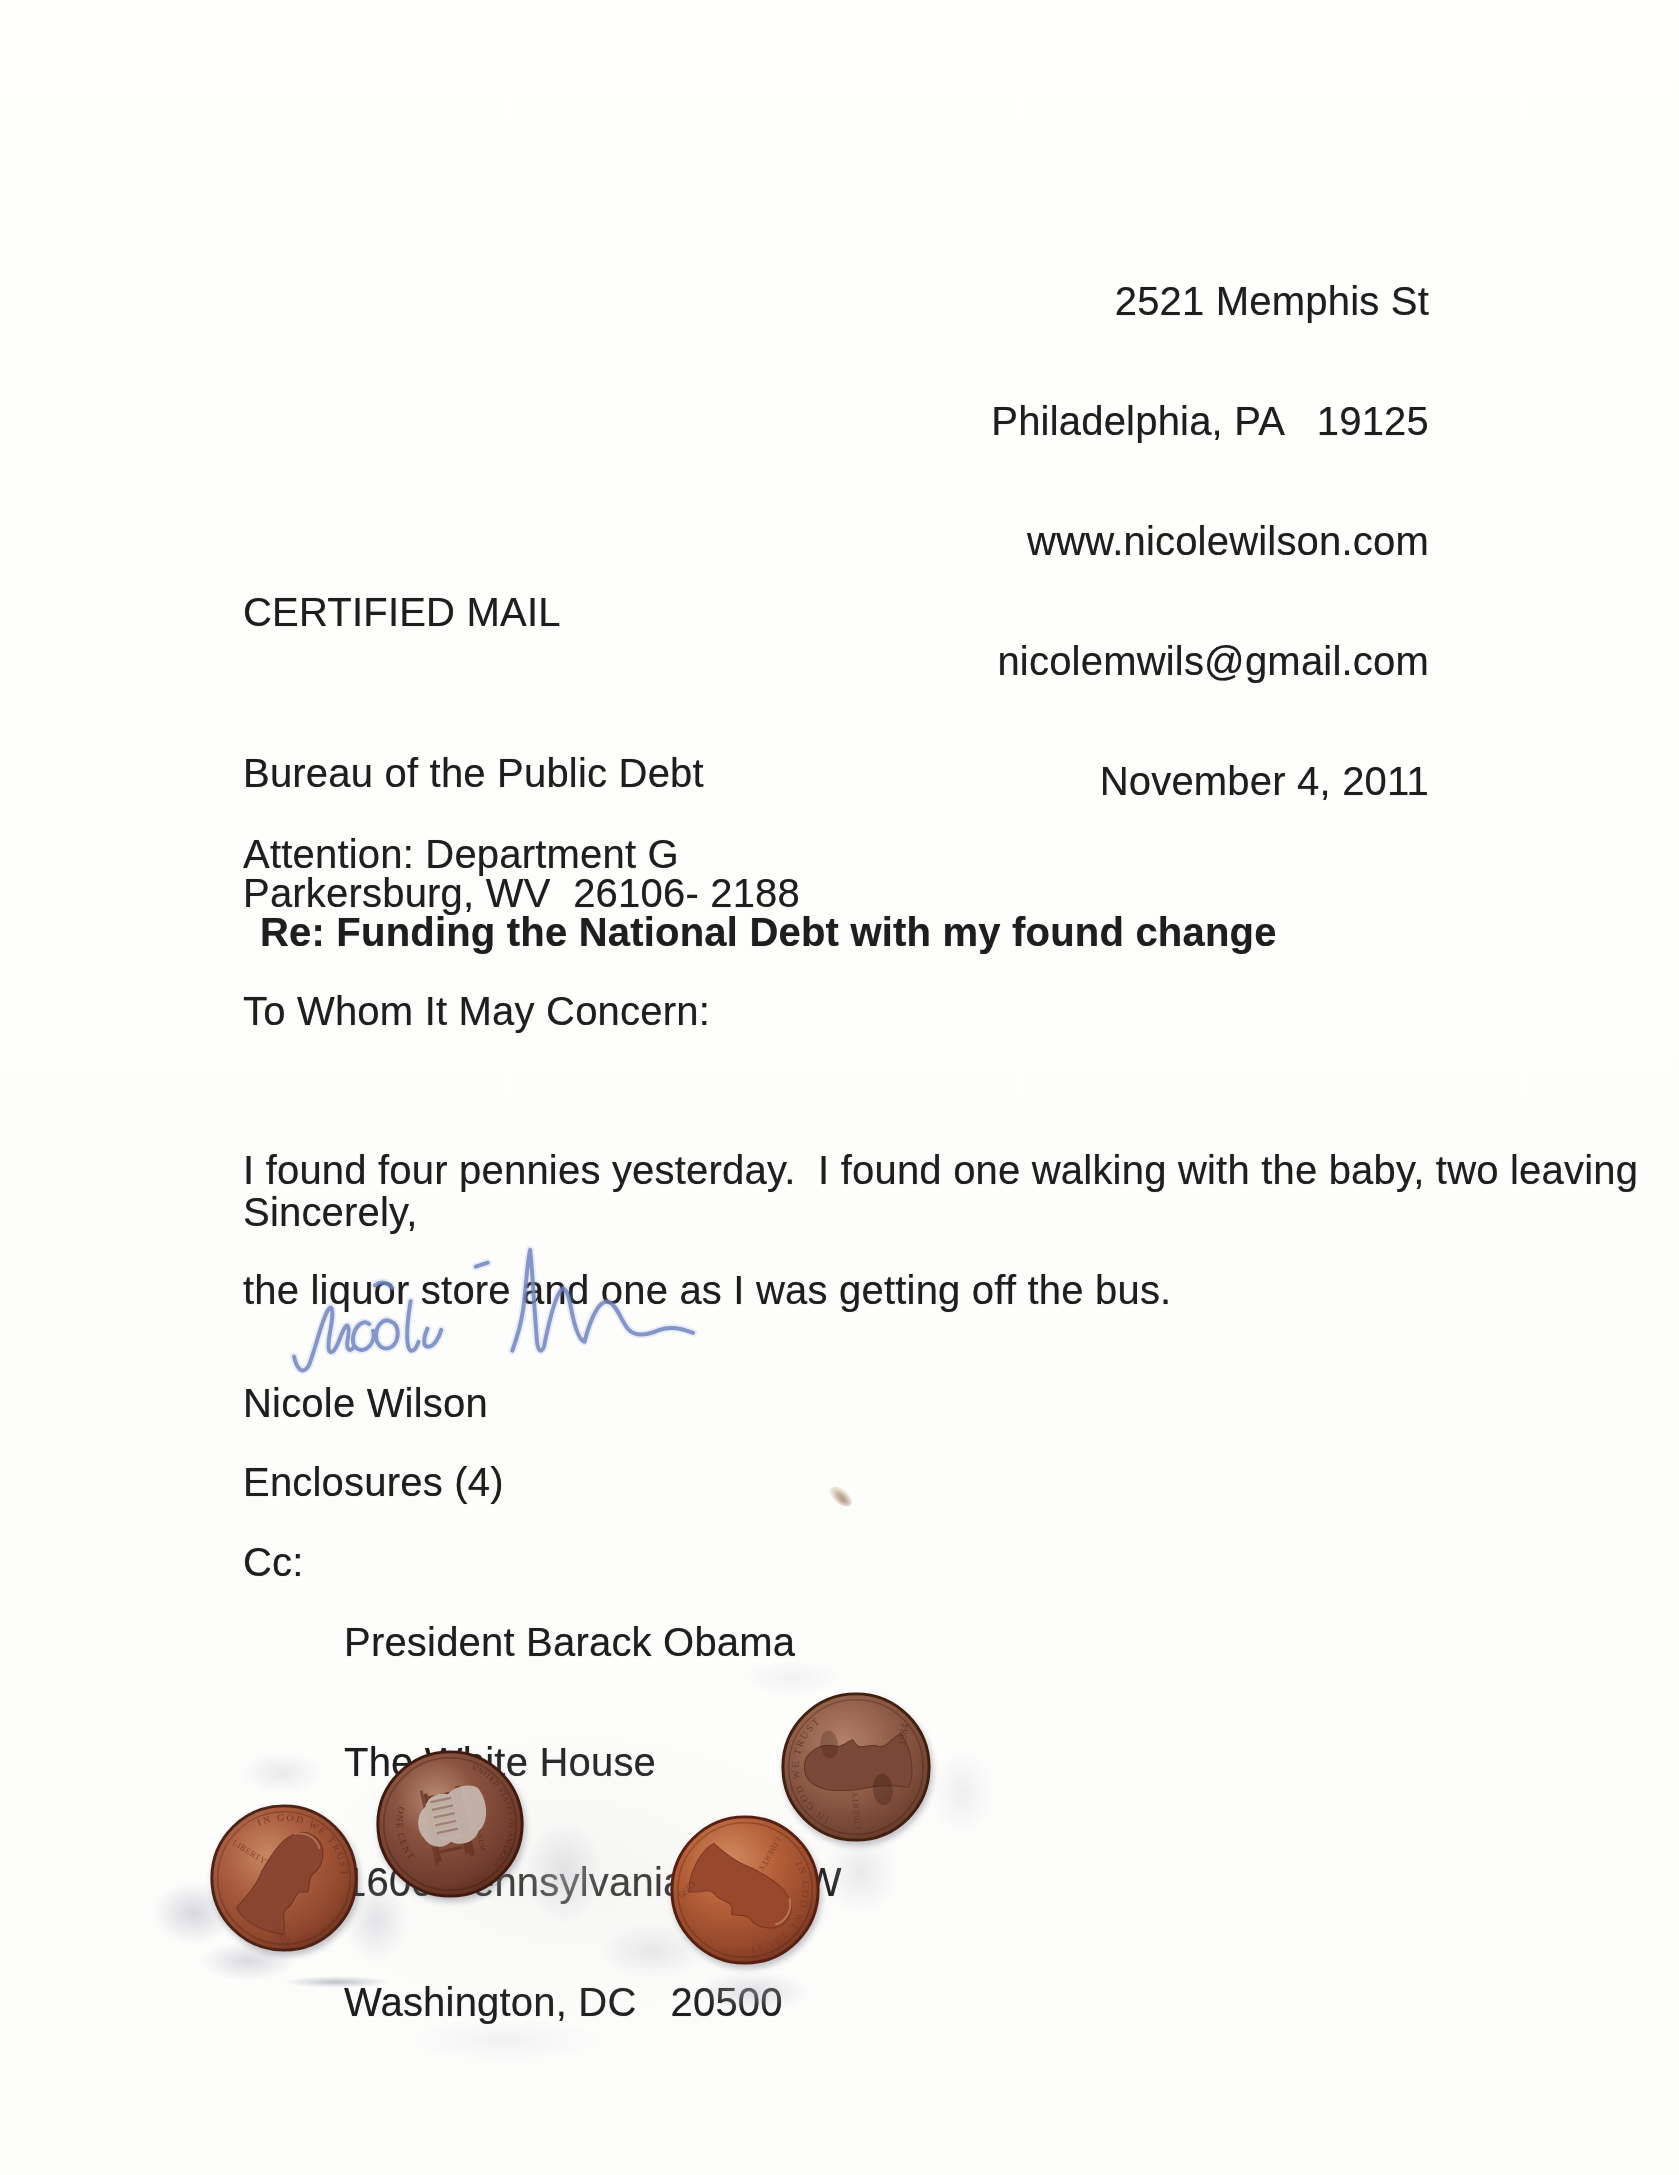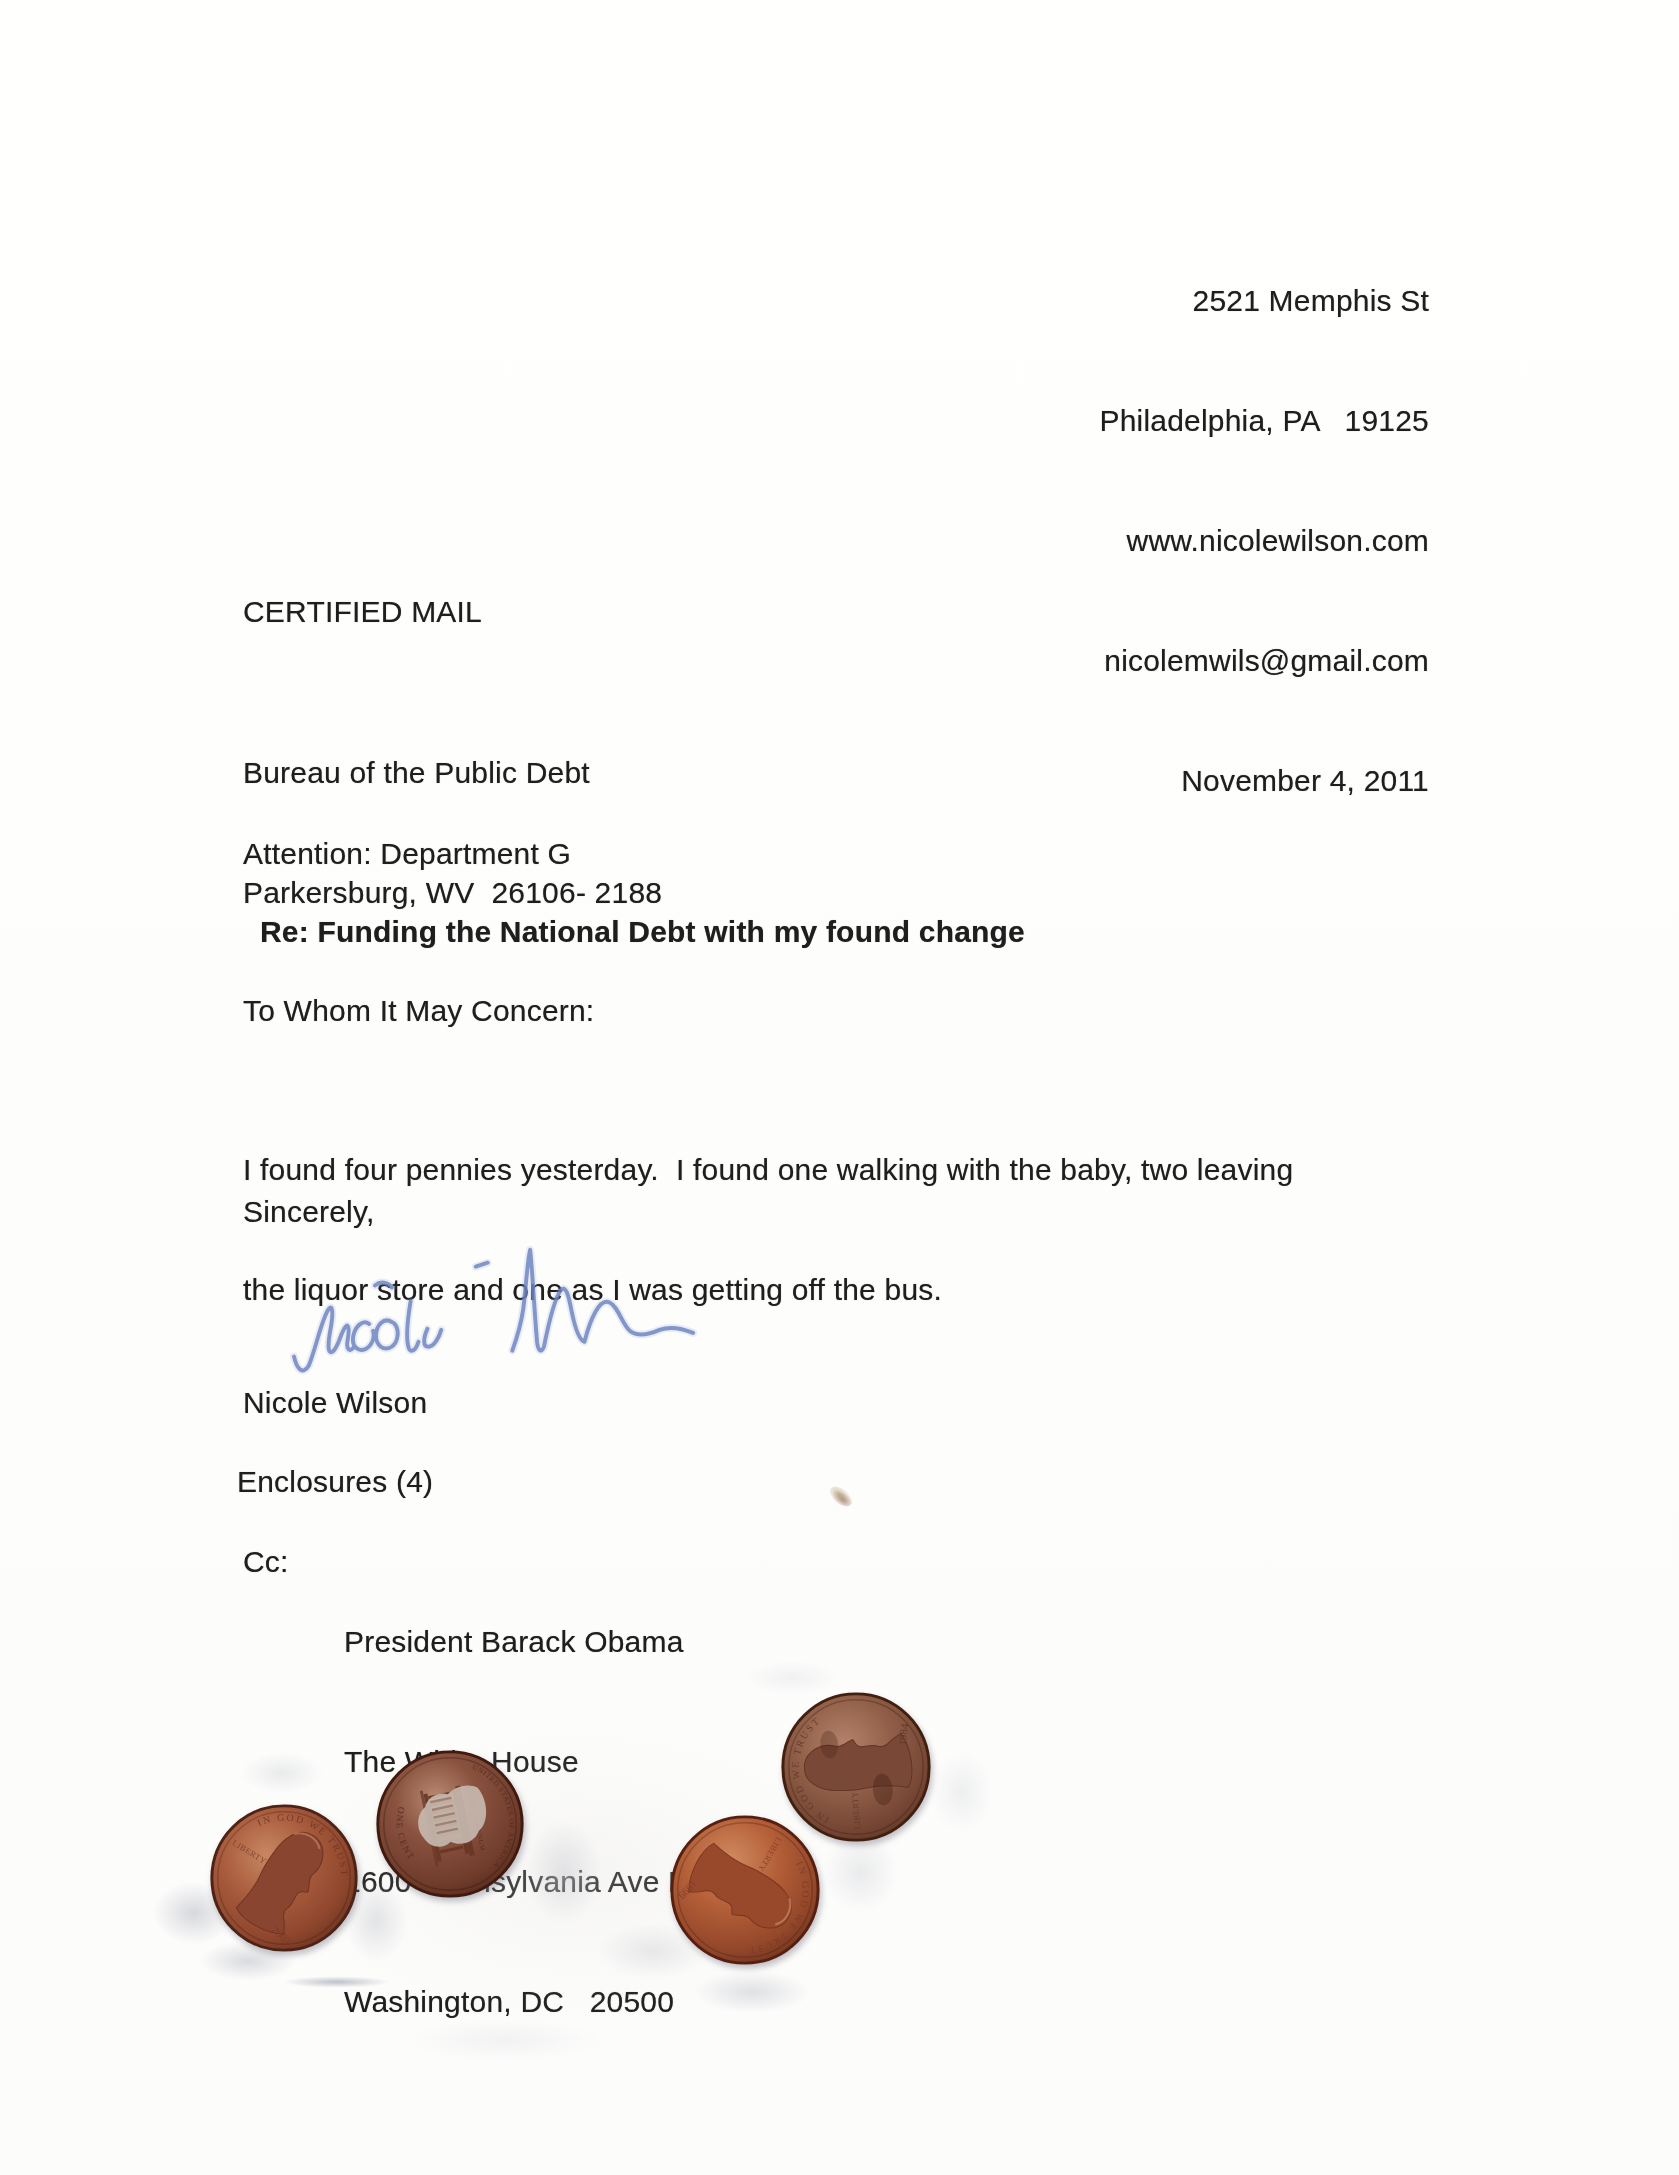--- a/index.html
+++ b/index.html
@@ -2,21 +2,21 @@
 <html><head>
 <meta charset="utf-8">
 <style>
   html,body{margin:0;padding:0;background:#ffffff;}
   .sheet{
     position:relative;width:1679px;height:2175px;overflow:hidden;
     background:linear-gradient(180deg,#fffffe 0%,#fdfdfc 60%,#fcfcfb 100%);
     font-family:"Liberation Sans",sans-serif;color:#1e1e1e;
   }
   .t{
-    position:absolute;font-size:30px;line-height:40px;white-space:pre;
+    position:absolute;font-size:40px;line-height:40px;white-space:pre;
     letter-spacing:0.2px;color:#1e1e1e;
     text-shadow:0 0 0.8px rgba(25,25,25,.55);
   }
   .t div{white-space:pre;}
   .right{text-align:right;}
   .bold{font-weight:bold;}
   .penny{position:absolute;filter:drop-shadow(2px 4px 3px rgba(95,95,110,.38));}
   .coin-motto{font-family:"Liberation Serif",serif;font-size:10px;letter-spacing:2px;text-anchor:middle;opacity:.85;}
   .coin-legend{font-family:"Liberation Serif",serif;font-size:7.5px;letter-spacing:.6px;text-anchor:middle;opacity:.9;}
   .coin-small{font-family:"Liberation Serif",serif;font-size:8.5px;letter-spacing:.5px;opacity:.8;}
@@ -82,21 +82,21 @@
 
   <svg style="position:absolute;left:272px;top:1240px;" width="455" height="163" viewBox="0 0 460 165">
     <g fill="none" stroke-linecap="round" stroke-linejoin="round">
       <path stroke="#8ea0d4" stroke-width="8" opacity="0.18" d="M22,118 C25,131 31,137 37,127 C44,110 50,80 57,70 C61,64 62,74 59,90 C56,106 56,116 61,113 C67,109 69,94 74,88 C78,83 78,93 76,103 C75,110 78,114 82,109 M98,85 C92,80 84,87 82,97 C80,108 87,114 95,110 C101,107 104,98 102,92 M121,83 C113,78 105,86 105,97 C105,107 113,113 121,108 C128,103 129,90 123,84 M140,62 C137,80 135,99 138,109 C140,115 145,112 148,103 M157,90 C153,99 152,108 158,108 C164,108 169,98 171,91 M104,46 C110,41 117,43 121,48 M206,27 L218,23 M243,112 C248,98 252,84 254,70 C257,47 258,22 261,10 C263,26 265,68 268,103 C269,112 272,115 275,108 C279,88 285,60 292,51 C297,45 300,56 303,72 C306,87 310,101 316,103 C322,80 331,59 341,63 C350,67 354,85 362,92 C371,99 383,95 392,91 C403,87 414,89 426,94"></path>
       <path stroke="#6d82c0" stroke-width="4" opacity="0.82" d="M22,118 C25,131 31,137 37,127 C44,110 50,80 57,70 C61,64 62,74 59,90 C56,106 56,116 61,113 C67,109 69,94 74,88 C78,83 78,93 76,103 C75,110 78,114 82,109 M98,85 C92,80 84,87 82,97 C80,108 87,114 95,110 C101,107 104,98 102,92 M121,83 C113,78 105,86 105,97 C105,107 113,113 121,108 C128,103 129,90 123,84 M140,62 C137,80 135,99 138,109 C140,115 145,112 148,103 M157,90 C153,99 152,108 158,108 C164,108 169,98 171,91 M104,46 C110,41 117,43 121,48 M206,27 L218,23 M243,112 C248,98 252,84 254,70 C257,47 258,22 261,10 C263,26 265,68 268,103 C269,112 272,115 275,108 C279,88 285,60 292,51 C297,45 300,56 303,72 C306,87 310,101 316,103 C322,80 331,59 341,63 C350,67 354,85 362,92 C371,99 383,95 392,91 C403,87 414,89 426,94"></path>
     </g>
   </svg>
 
   <div class="t" style="left:243px;top:1383px;">Nicole Wilson</div>
 
-  <div class="t" style="left:237px;top:1462px;text-align:center;">Enclosures (4)</div>
+  <div class="t" style="left:243px;top:1462px;text-align:center;">Enclosures (4)</div>
 
   <div class="t" style="left:243px;top:1542px;">Cc:</div>
   <div class="t" style="left:344px;top:1542px;">
     <div>President Barack Obama</div>
     <div>The White House</div>
     <div>1600 Pennsylvania Ave NW</div>
     <div>Washington, DC   20500</div>
   </div>
 
   <div class="smudge"></div>

